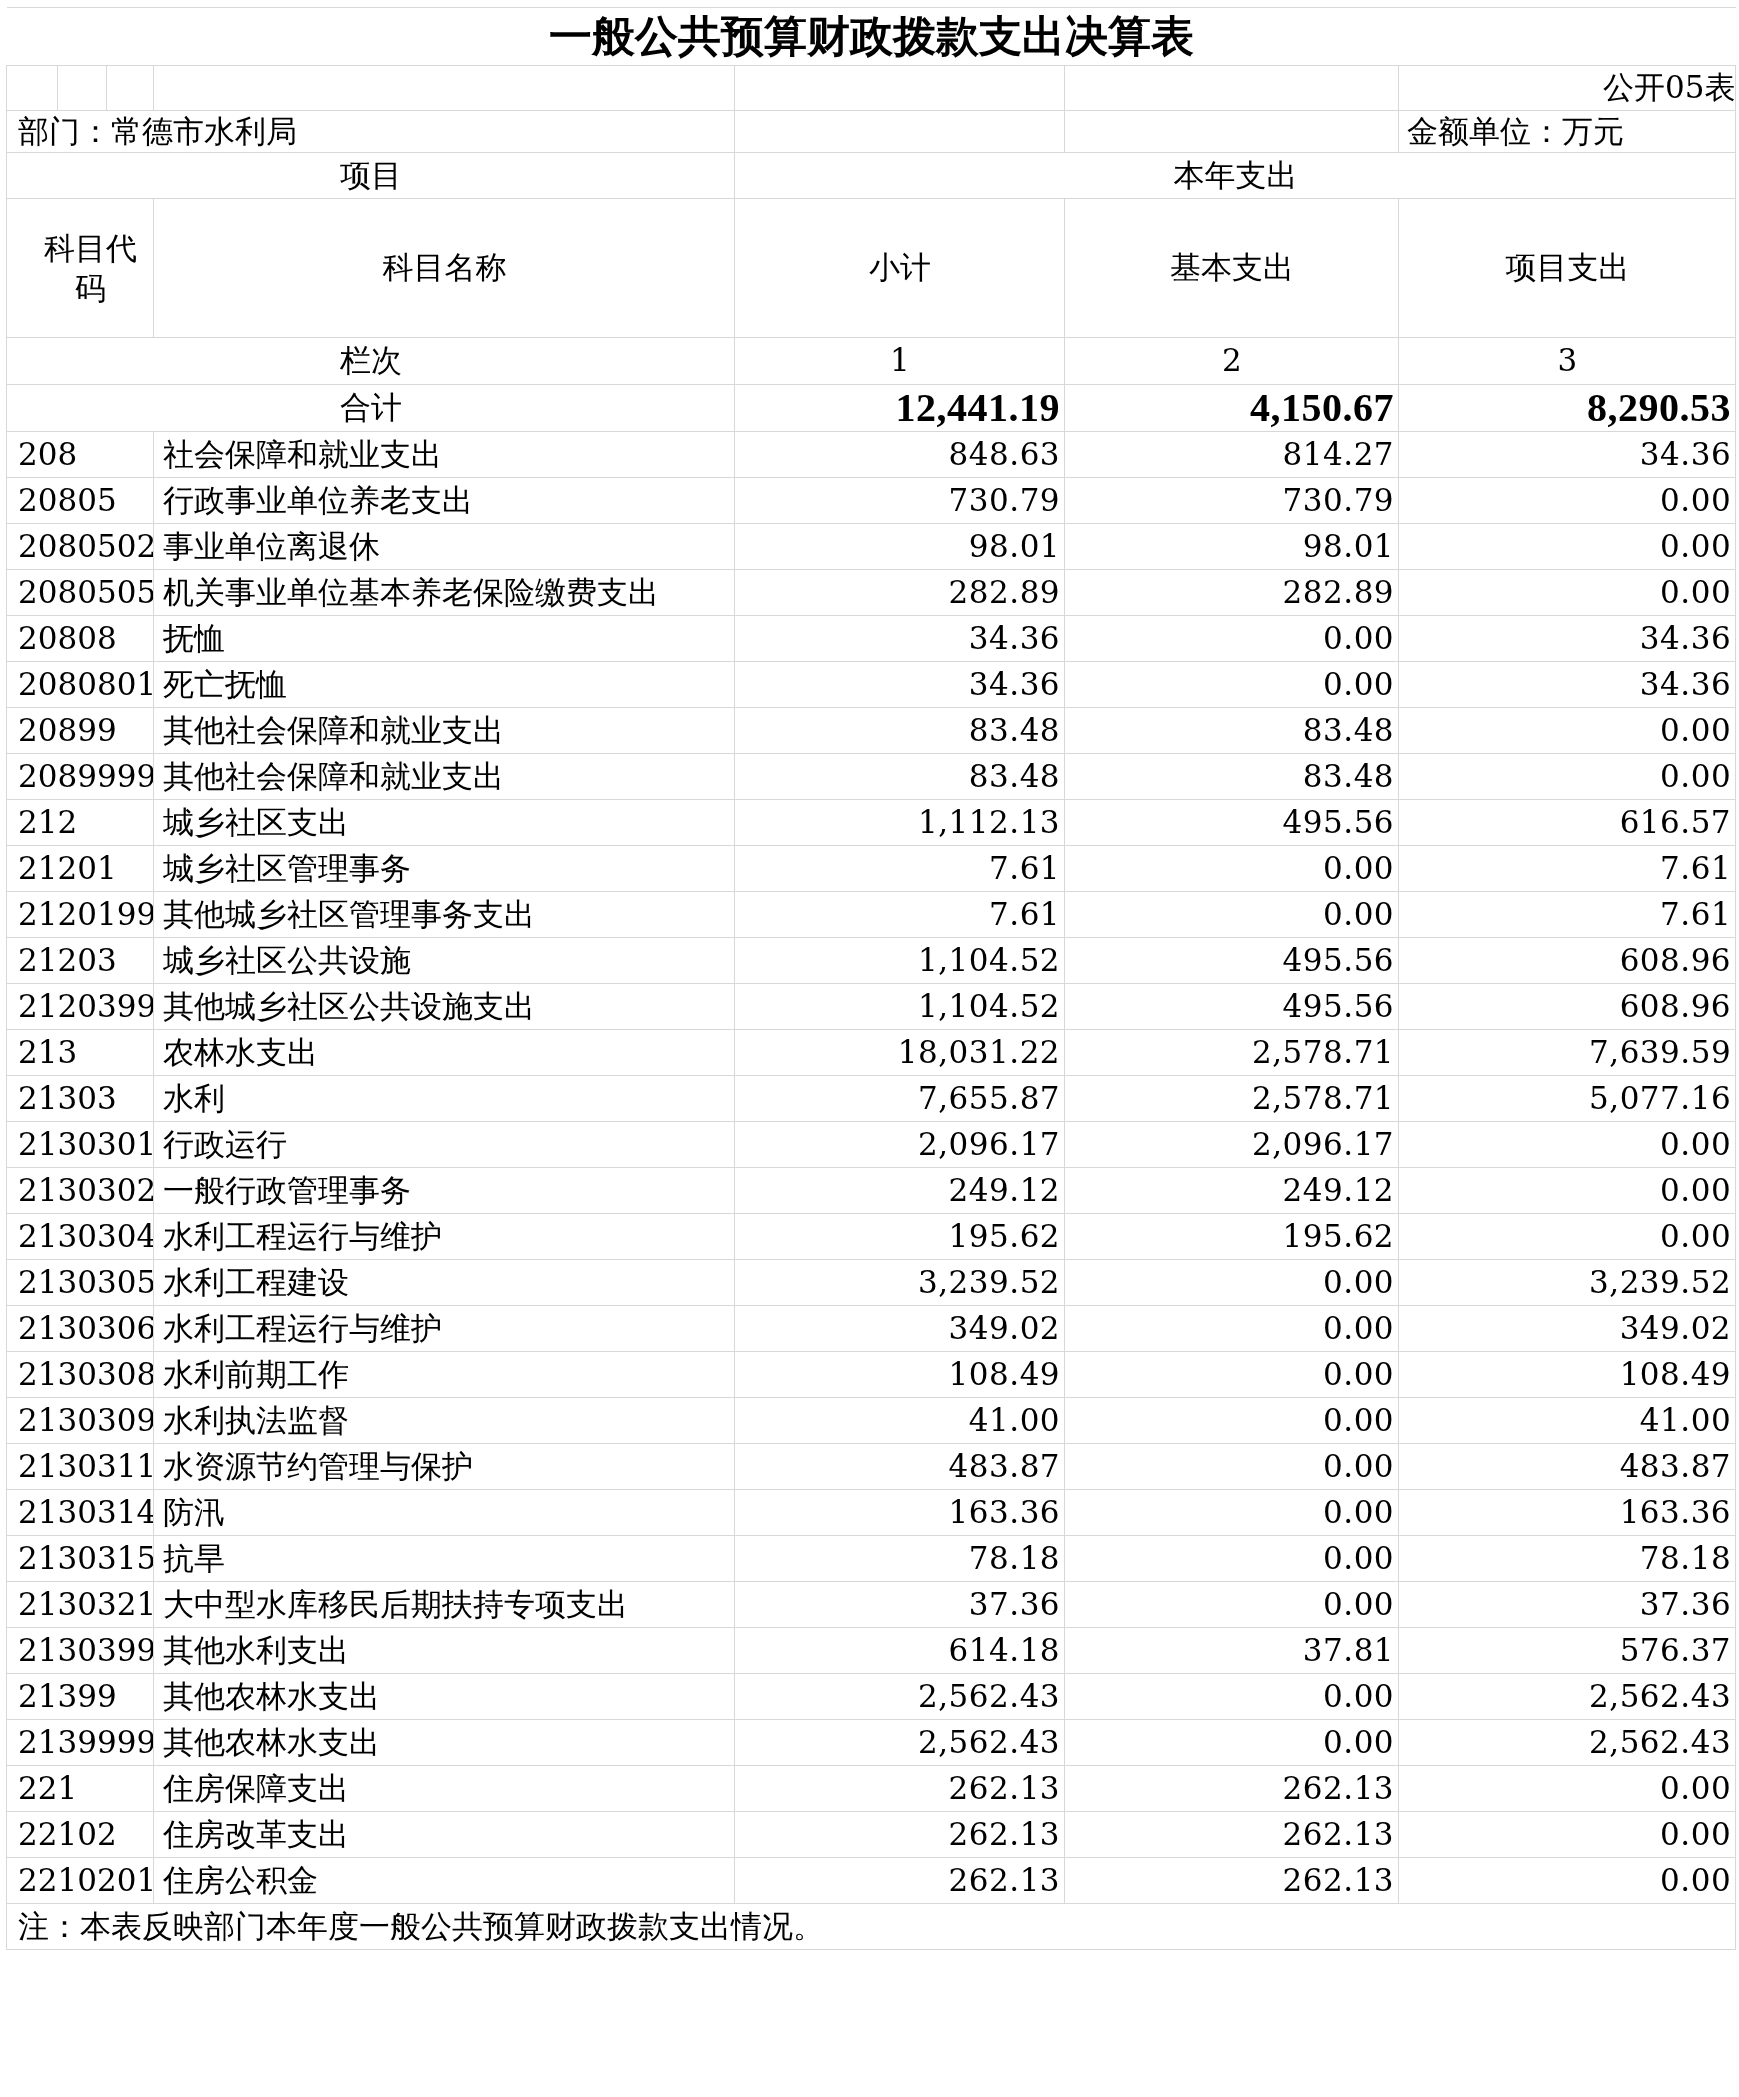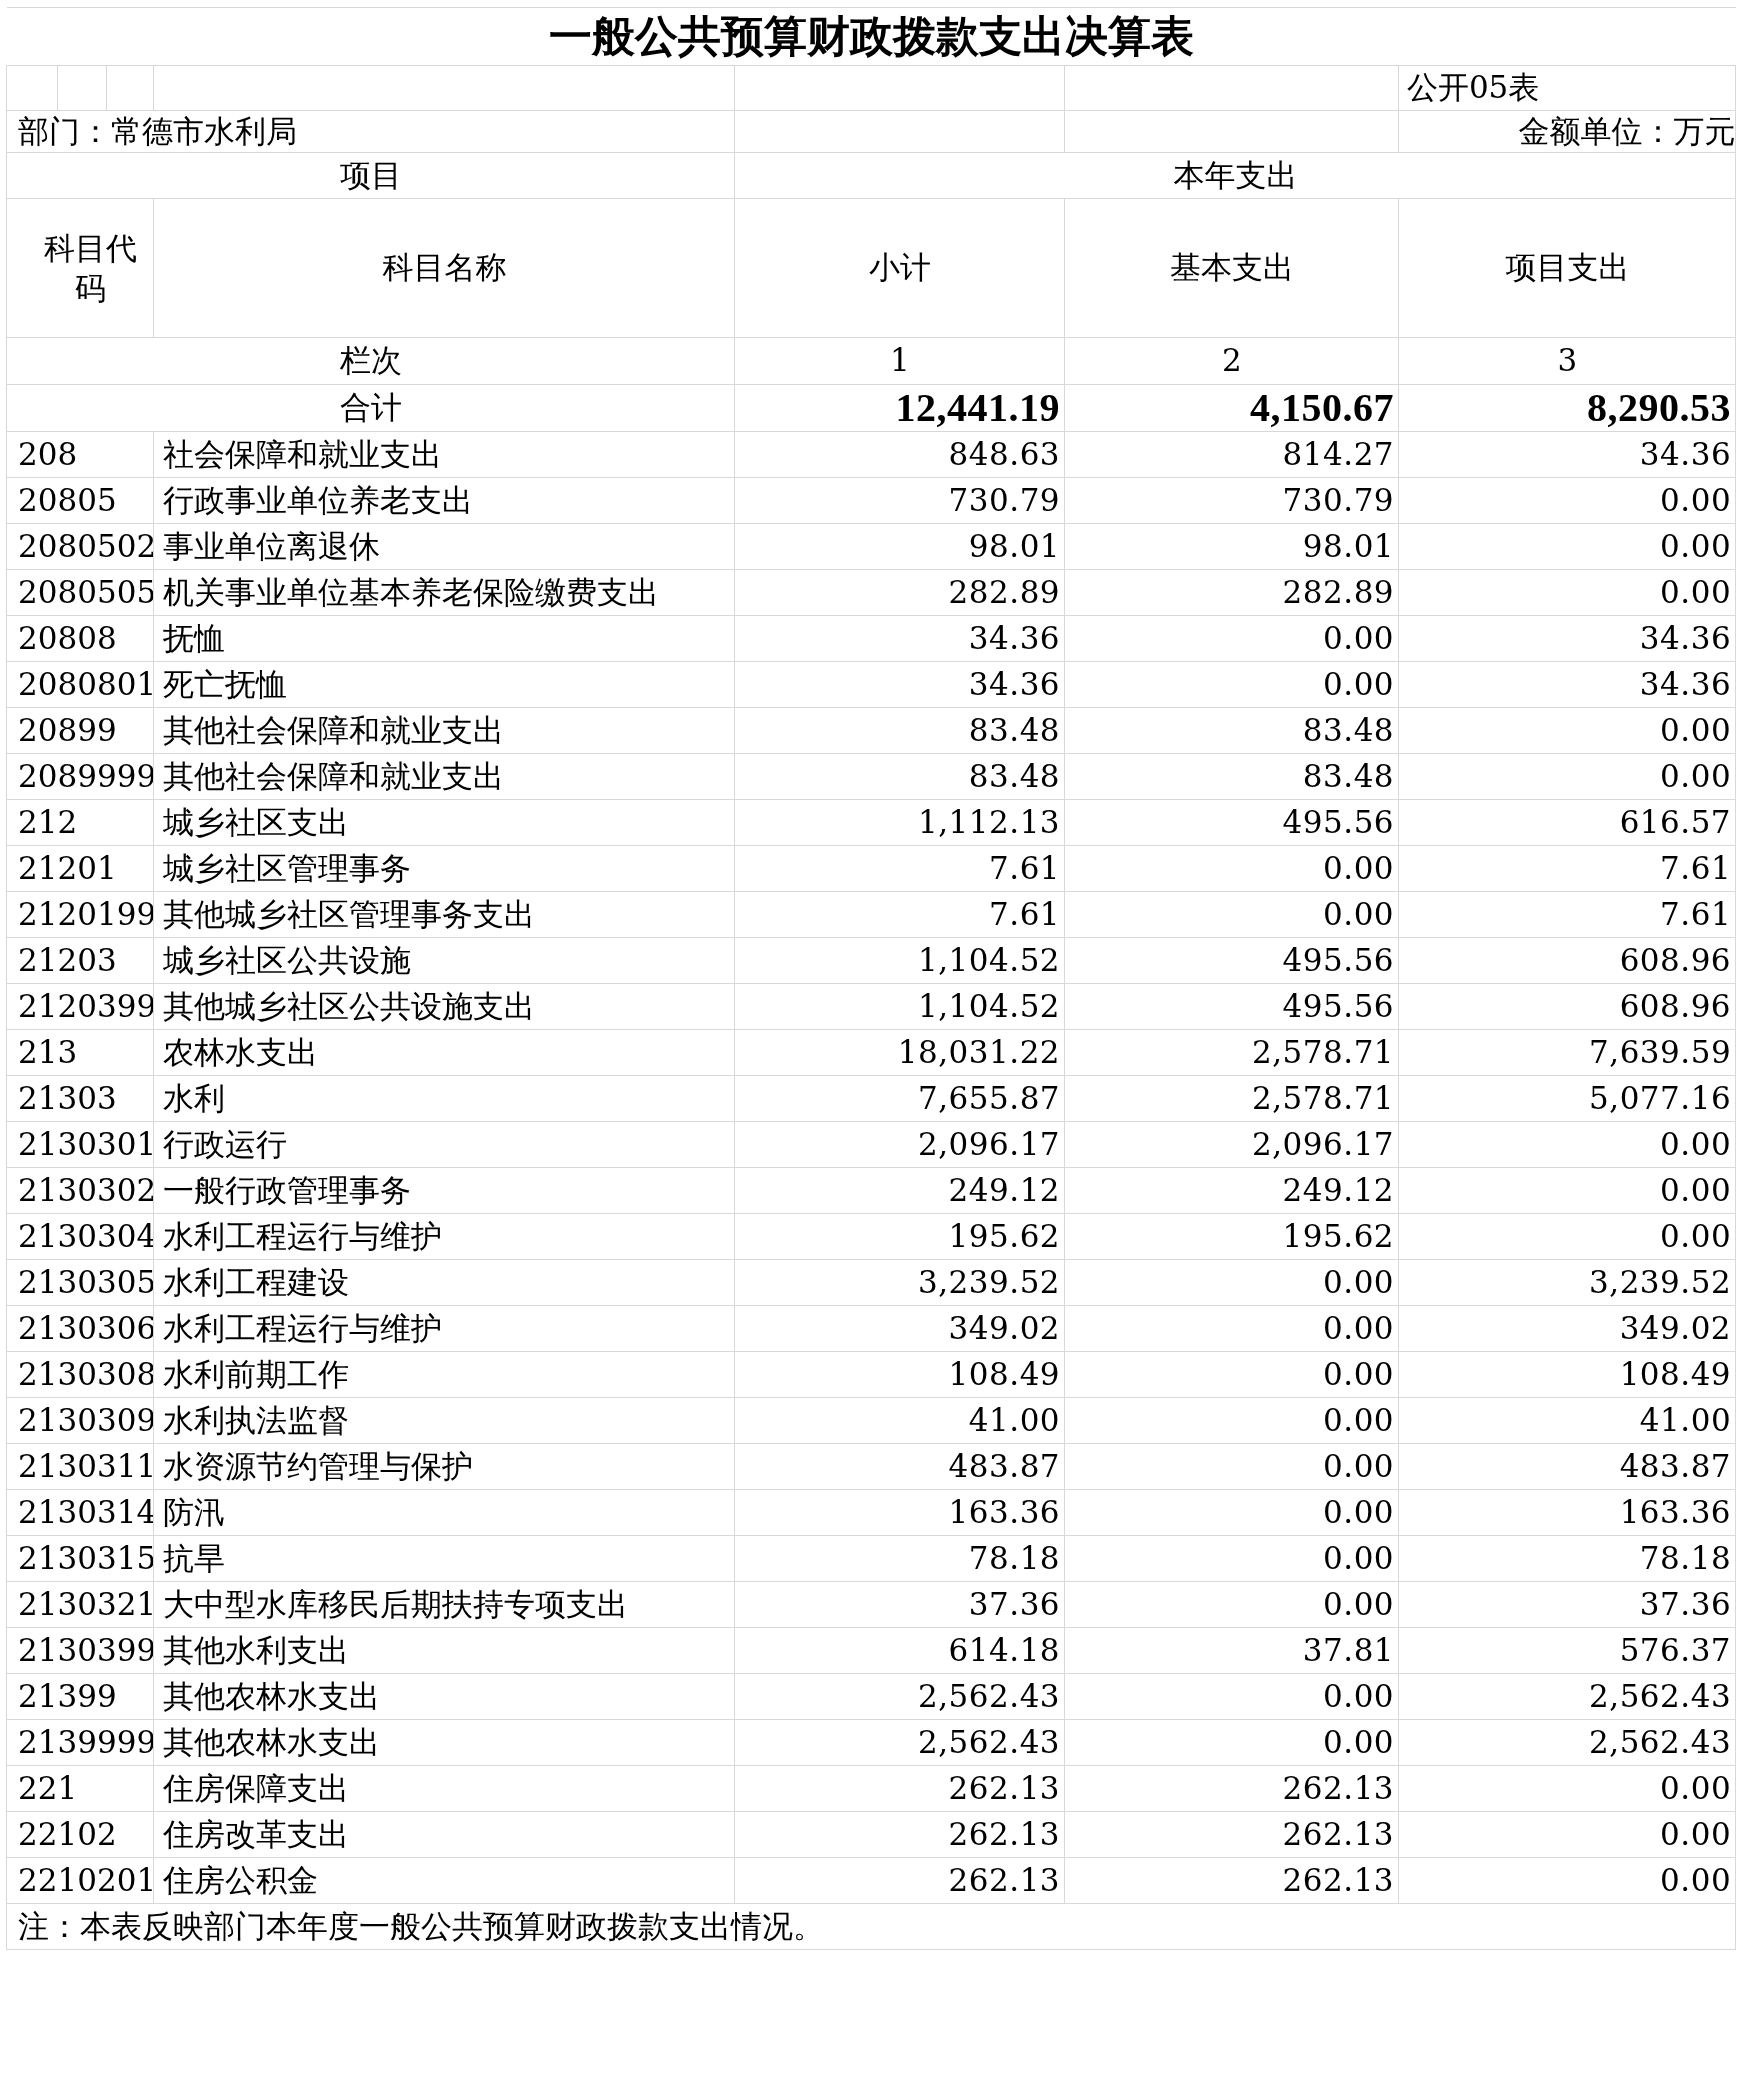--- a/index.html
+++ b/index.html
@@ -87,28 +87,28 @@
       <td colspan="7" class="title-cell">一般公共预算财政拨款支出决算表</td>
     </tr>
 
     <tr class="r-meta1">
       <td></td>
       <td></td>
       <td></td>
       <td></td>
       <td></td>
       <td></td>
-      <td class="left-pad" style="padding-left:7.5px;">公开05表</td>
+      <td class="left-pad" style="padding-left:7.5px;text-align:right;">公开05表</td>
     </tr>
 
     <tr class="r-meta2">
       <td colspan="4" class="left-pad">部门：常德市水利局</td>
       <td></td>
       <td></td>
-      <td class="left-pad" style="padding-left:7.5px;text-align:right;">金额单位：万元</td>
+      <td class="left-pad" style="padding-left:7.5px;">金额单位：万元</td>
     </tr>
 
     <tr class="r-group">
       <td colspan="4" class="center">项目</td>
       <td colspan="3" class="center">本年支出</td>
     </tr>
 
     <tr class="r-head">
       <td colspan="3" class="center"><span class="wrap-narrow">科目代码</span></td>
       <td class="center">科目名称</td>

